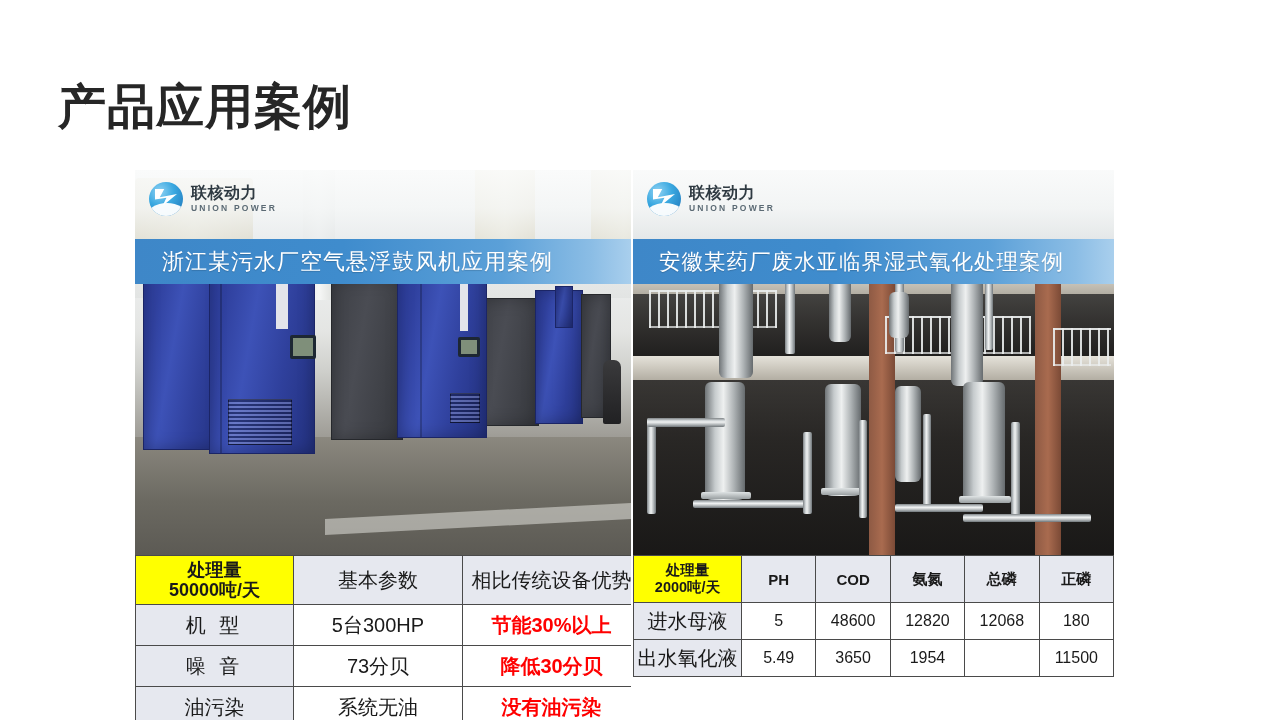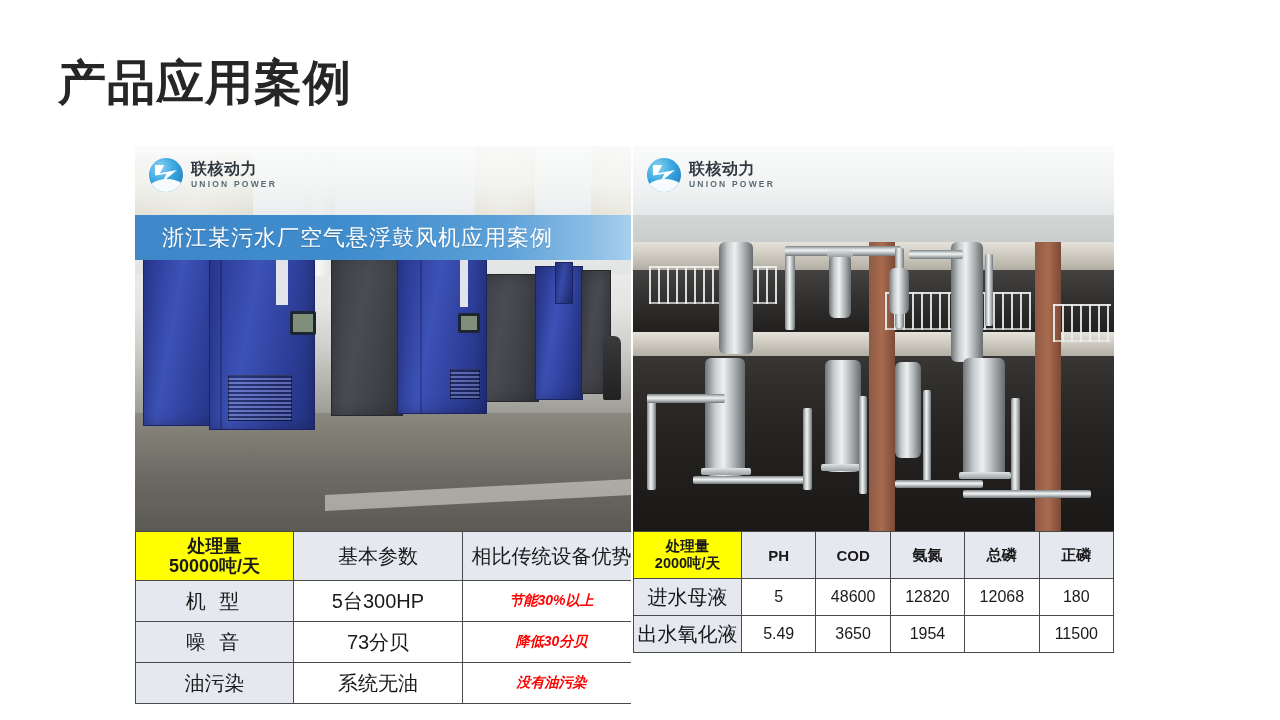--- a/index.html
+++ b/index.html
@@ -11,20 +11,21 @@
     overflow: hidden;
     background: #ffffff;
     font-family: "Liberation Sans", "DejaVu Sans", sans-serif;
   }
 
   #slide {
     position: relative;
     width: 1280px;
     height: 608px;
     background: #ffffff;
+    margin-top: 24px;
   }
 
   
   .slide-title {
     position: absolute;
     left: 58px;
     top: 55px;
     font-size: 48px;
     font-weight: 700;
     color: #262626;
@@ -223,21 +224,21 @@
   }
   
   .tbl-left td { height:38px; font-size:20px; }
   .tbl-left .c0 { width:155px; background:#e6e8ef; }
   .tbl-left .c1 { width:166px; }
   .tbl-left .c2 { width:175px; }
   .tbl-left .yellow {
     background:#ffff00; font-size:18px; font-weight:700; line-height:1.12; height:46px;
   }
   .tbl-left .hdr { background:#e6e8ef; font-size:20px; }
-  .tbl-left .adv { color:#ff0000; font-weight:700; font-size:14px;font-style:italic; }
+  .tbl-left .adv { color:#ff0000; font-weight:700; font-size:20px; }
   .tbl-left .lbl { letter-spacing:4px; }
 
   
   .tbl-right td { height:34px; font-size:15px; }
   .tbl-right .r0 { width:105px; background:#e6e8ef; font-size:20px; }
   .tbl-right .yellow {
     background:#ffff00; font-size:14.5px; font-weight:700; line-height:1.15; height:44px;
   }
   .tbl-right .hdr { background:#e6e8ef; font-size:15px; font-weight:700; }
   .tbl-right .pct { color:#ff0000; font-weight:700; font-size:16px; }
@@ -387,20 +388,23 @@
             <div class="swoosh"></div>
             <div class="wave"></div>
           </div>
           <div class="logo-text">
             <div class="logo-cn">联核动力</div>
             <div class="logo-en">UNION POWER</div>
           </div>
         </div>
       </div>
 
+      <div class="caption-band">
+        <span class="caption-text">安徽某药厂废水亚临界湿式氧化处理案例</span>
+      </div>
     </div>
 
     <table class="spec tbl-right">
       <tbody>
         <tr>
           <td class="r0 yellow">
             <div>处理量</div>
             <div>2000吨/天</div>
           </td>
           <td class="hdr">PH</td>

